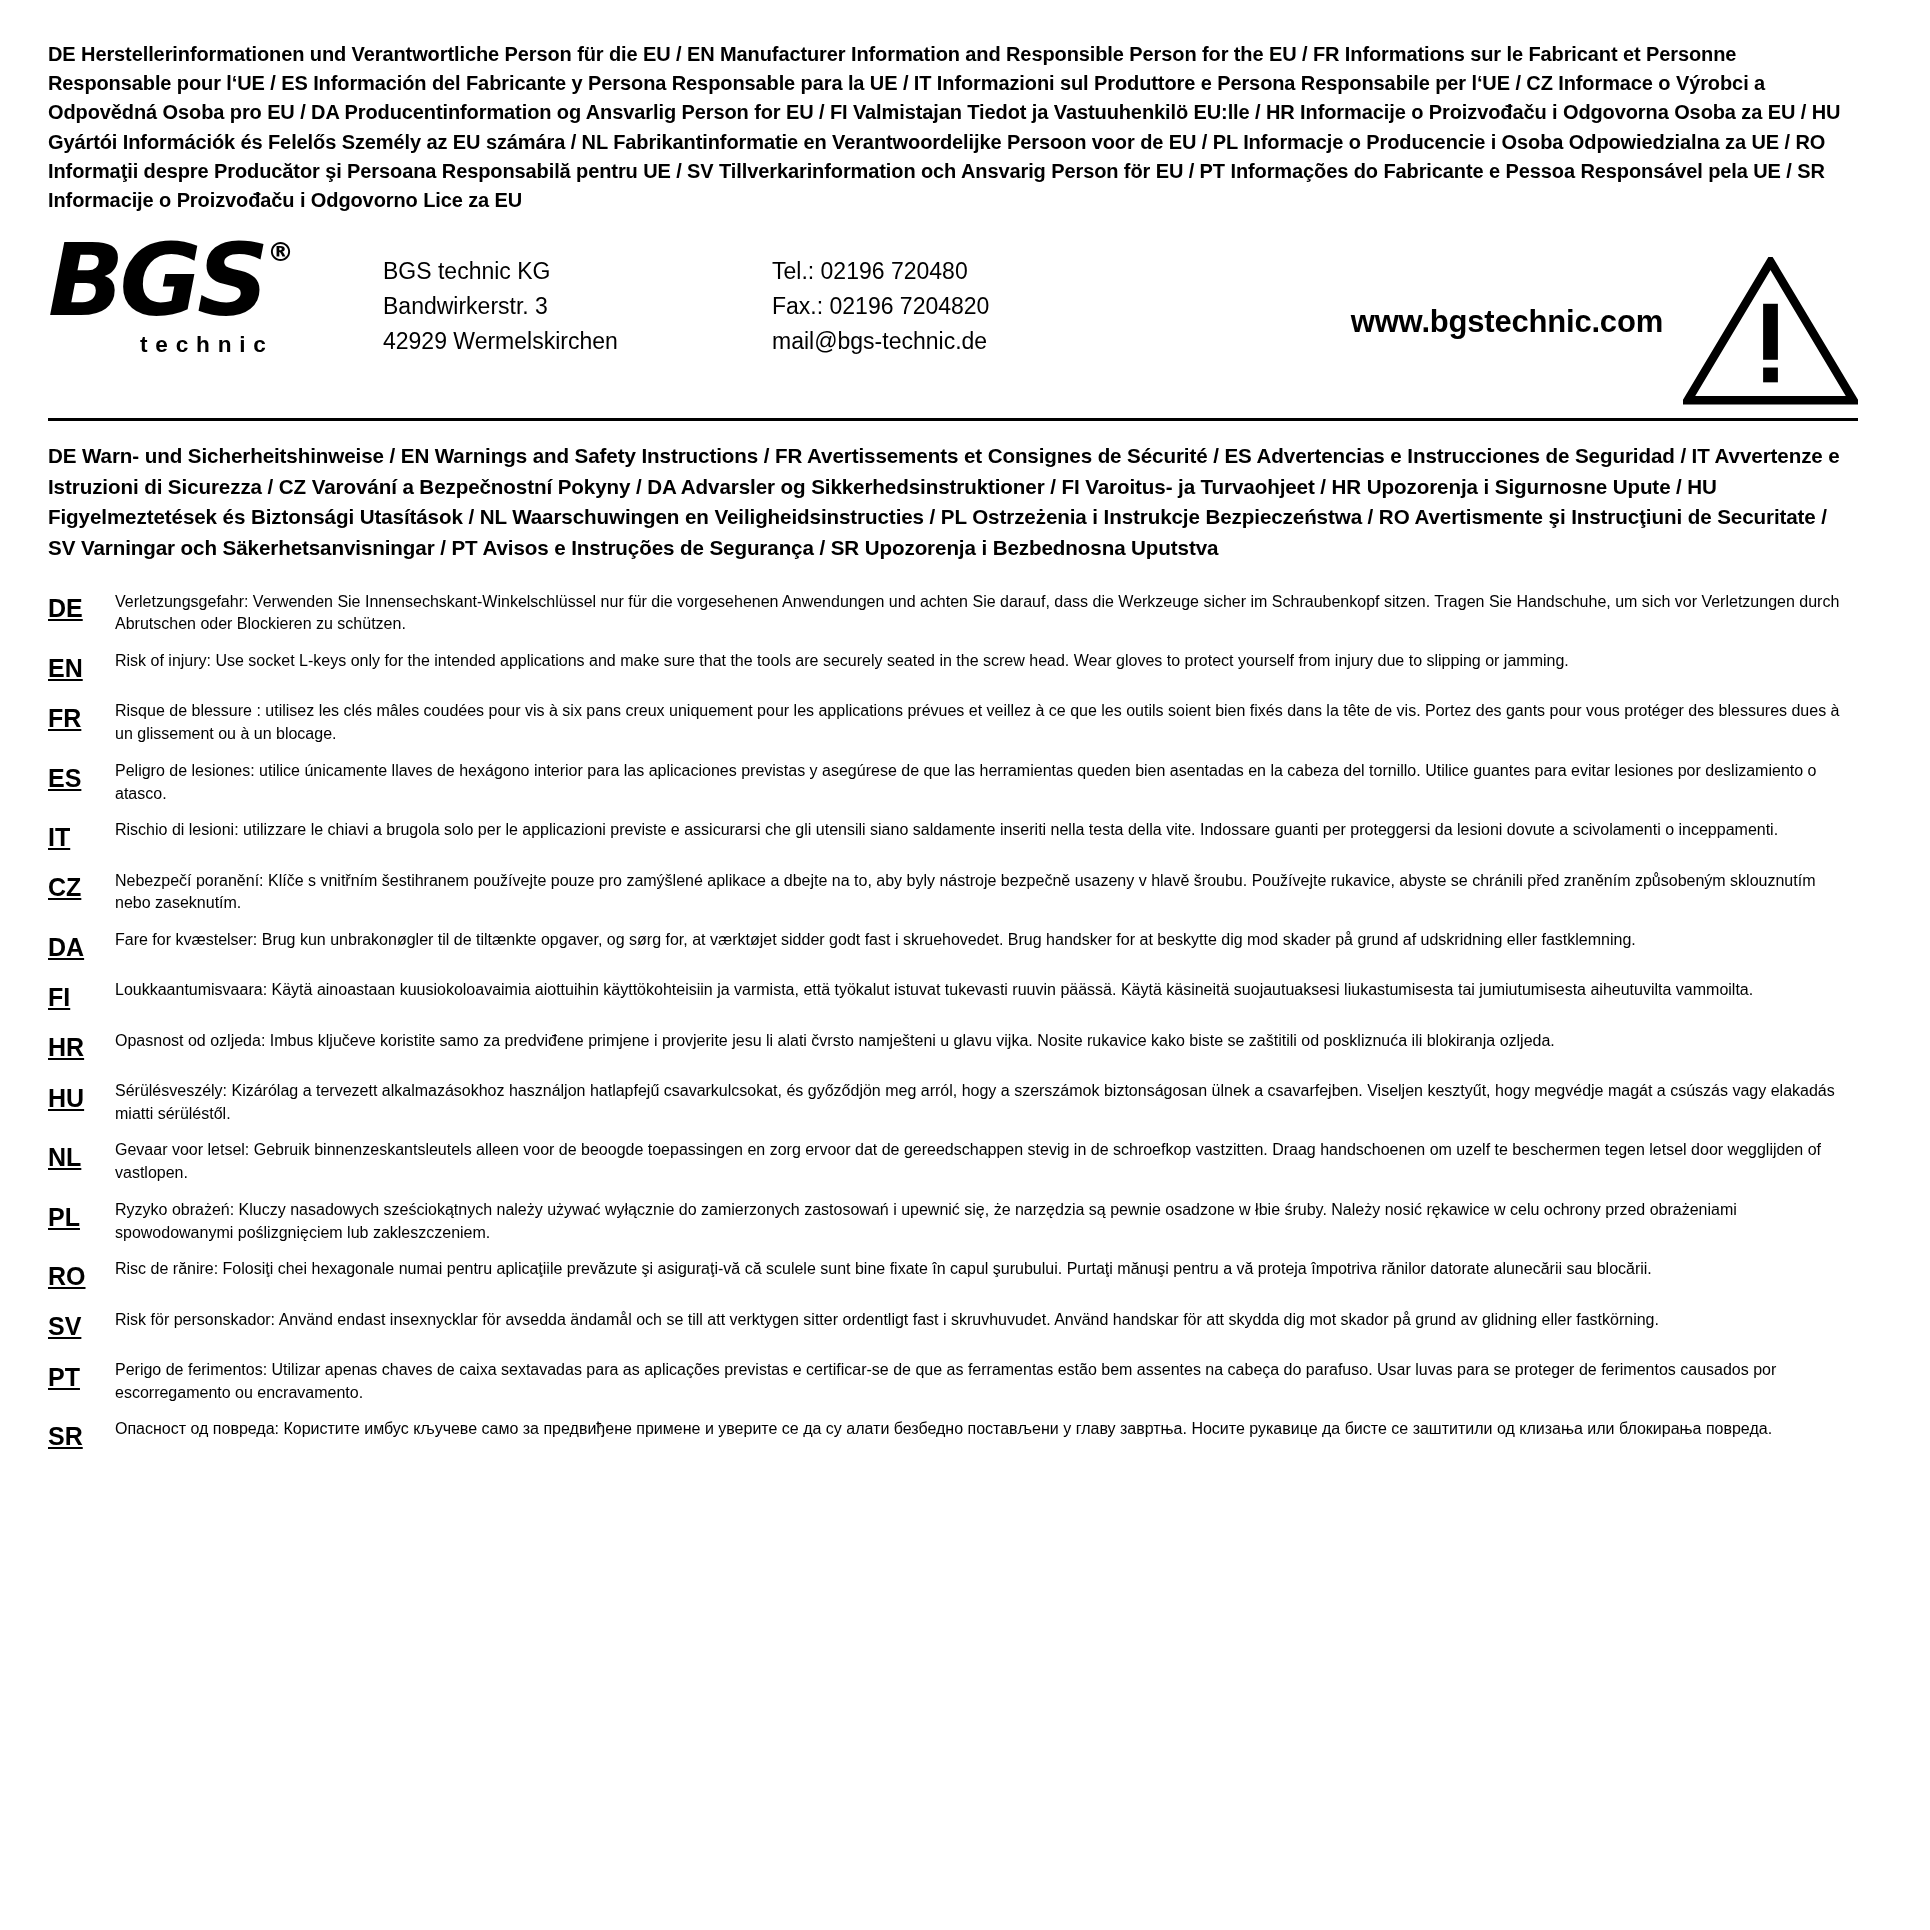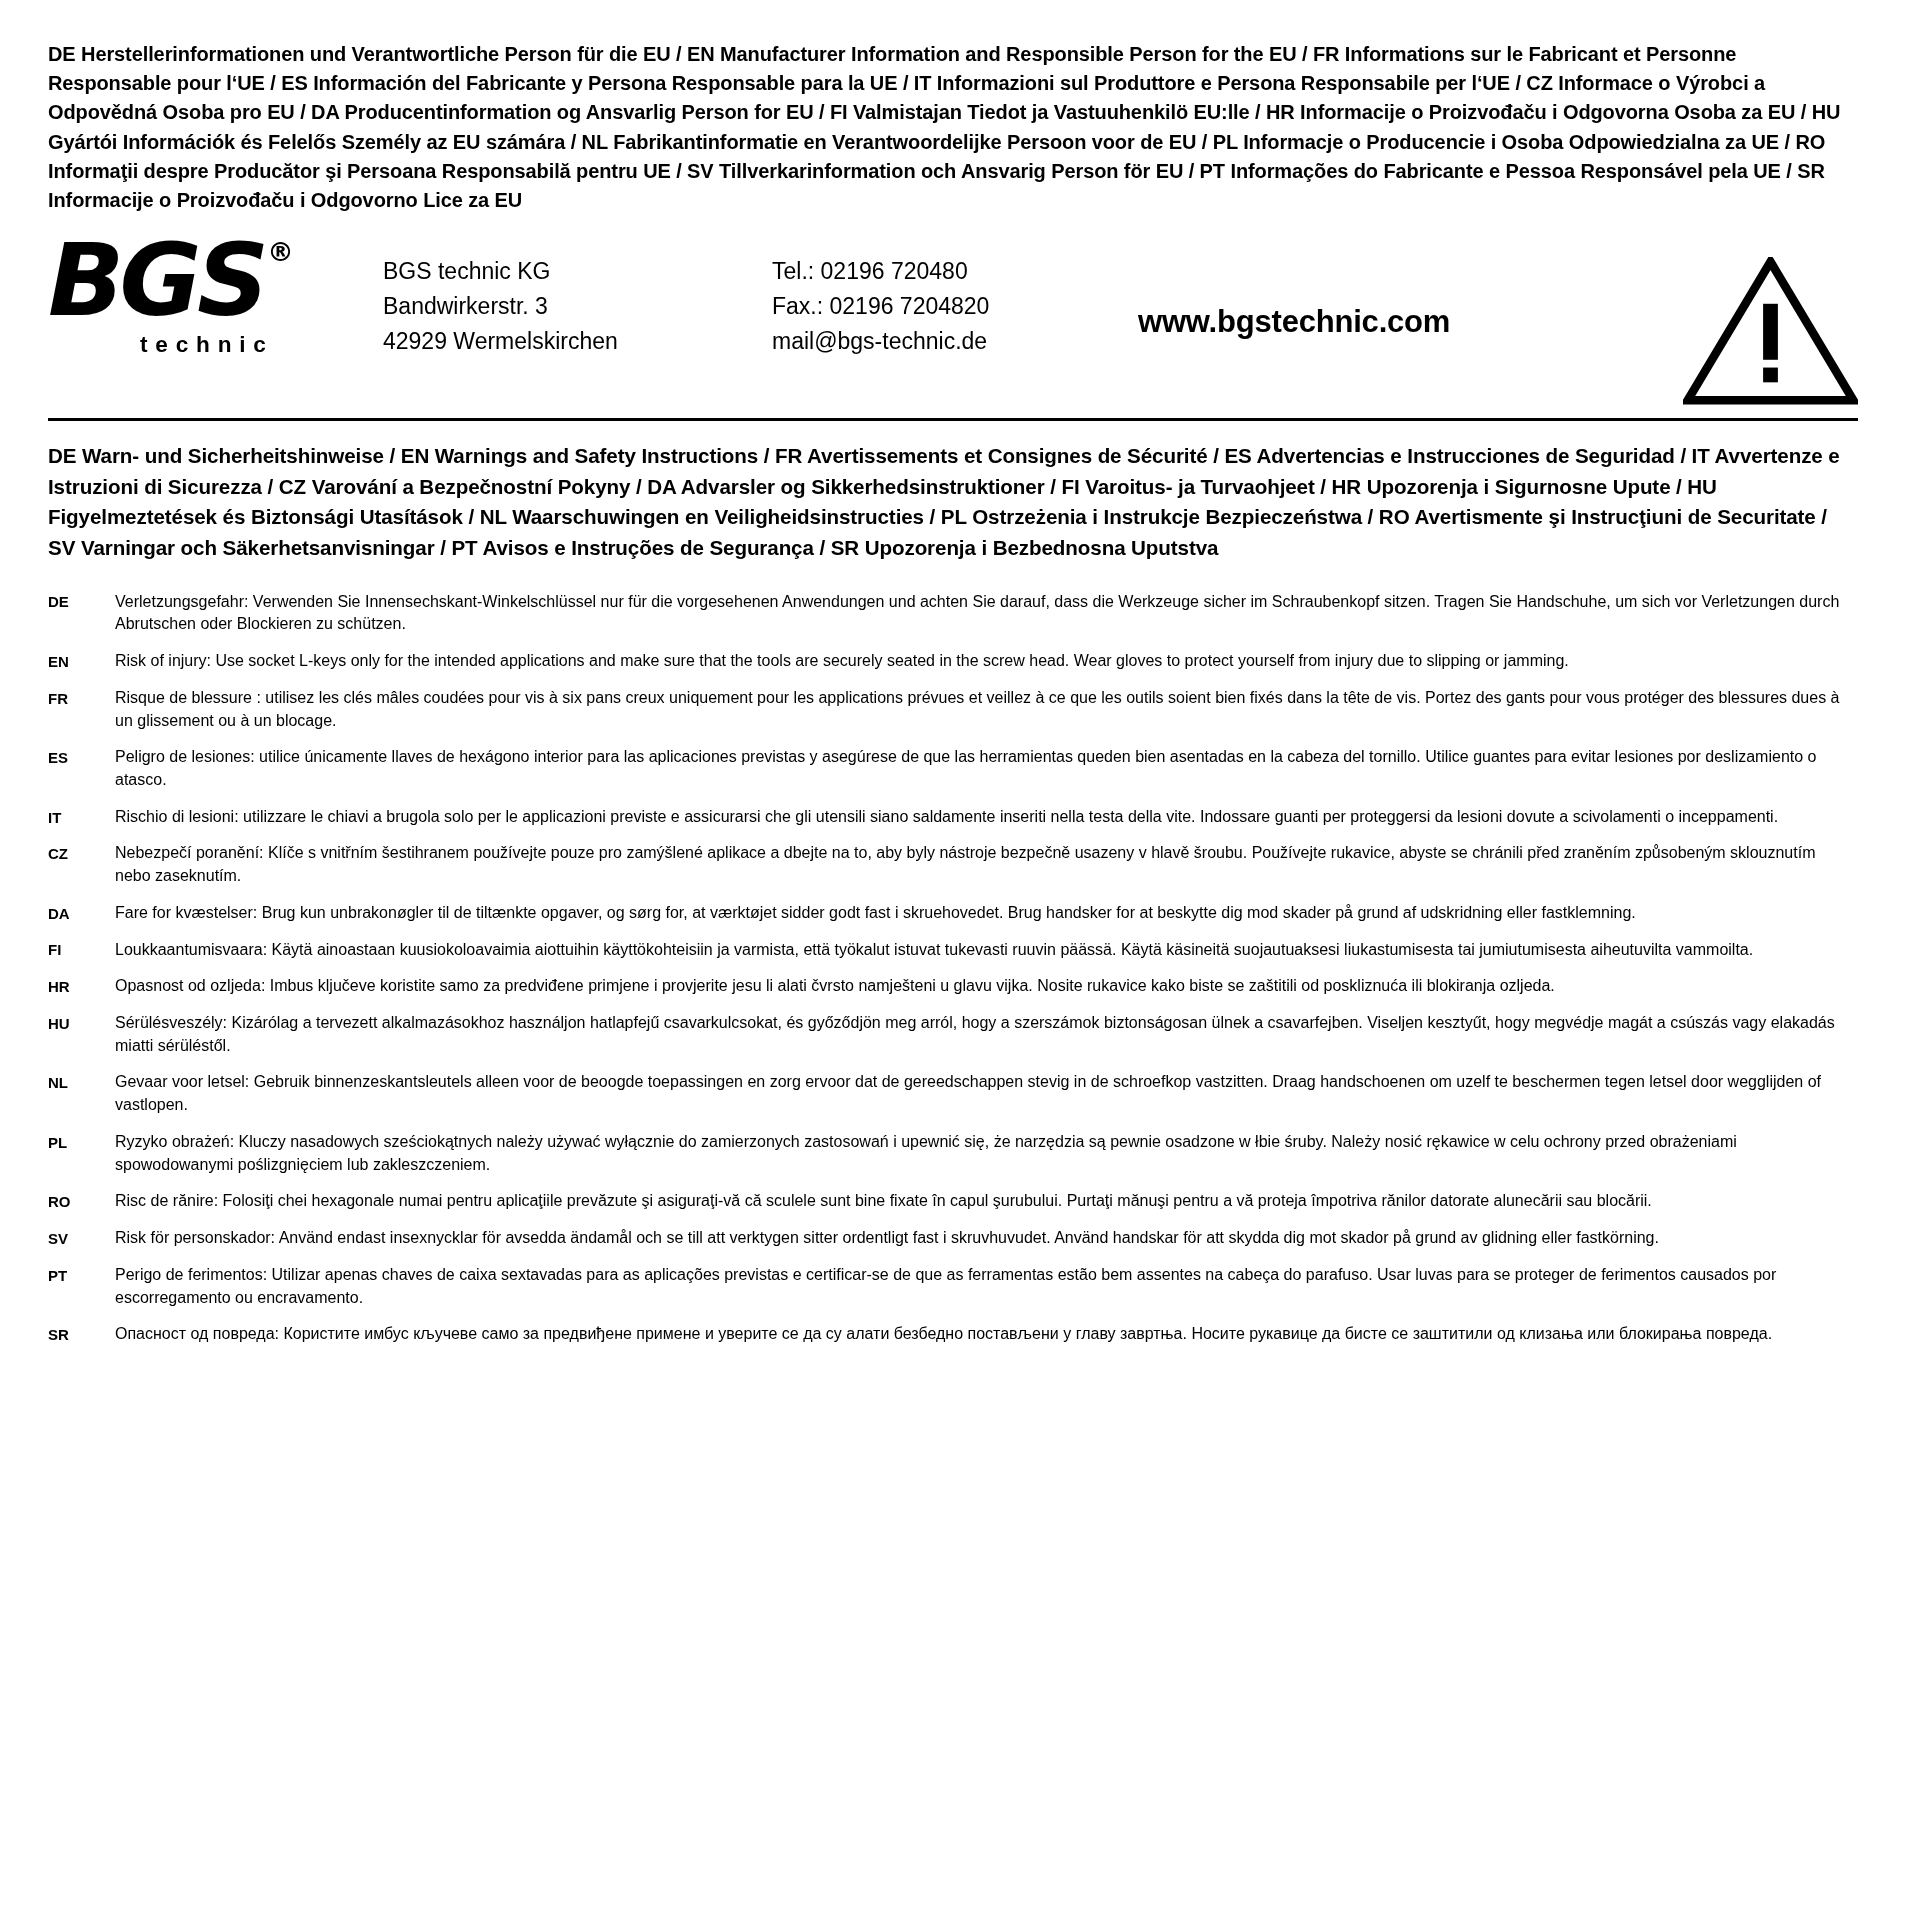--- a/index.html
+++ b/index.html
@@ -85,21 +85,21 @@
     flex: 0 0 366px;
     padding-top: 25px;
     font-size: 23px;
     line-height: 1.52;
   }
   .web-col {
     flex: 1 1 auto;
     padding-top: 75px;
     font-size: 31px;
     font-weight: bold;
-    text-align: left;
+    text-align: right;
     letter-spacing: -0.2px;
   }
   .warn-col {
     flex: 0 0 195px;
     display: flex;
     justify-content: flex-end;
     align-items: flex-start;
     padding-top: 28px;
   }
   .warn-tri {
@@ -121,24 +121,25 @@
   .entries {
     width: 100%;
   }
   .entry {
     display: flex;
     align-items: flex-start;
     margin-bottom: 14px;
   }
   .entry .code {
     flex: 0 0 67px;
-    font-size: 15px;
+    font-size: 25px;
     font-weight: bold;
     line-height: 1.42;
     padding-top: 0.8px;
+    text-decoration: underline;
   }
   .entry .text {
     flex: 1 1 auto;
     font-size: 16px;
     line-height: 1.42;
     padding-right: 11px;
   }
 </style>
 </head>
 <body>

